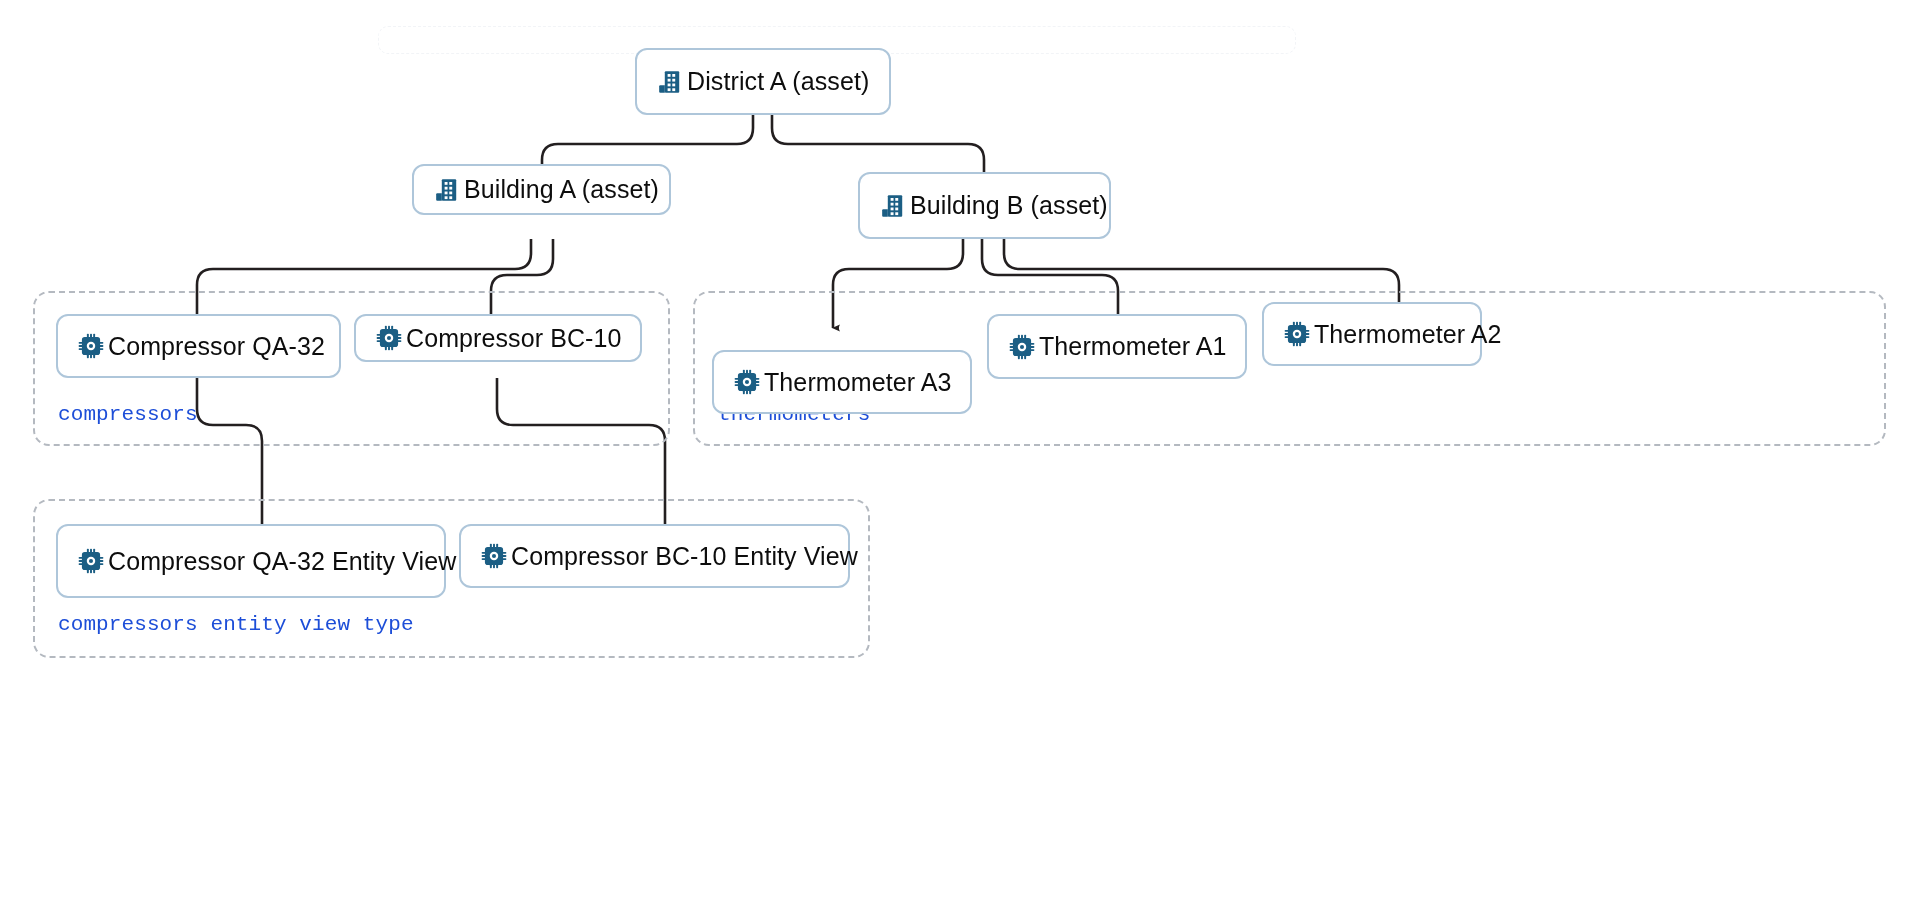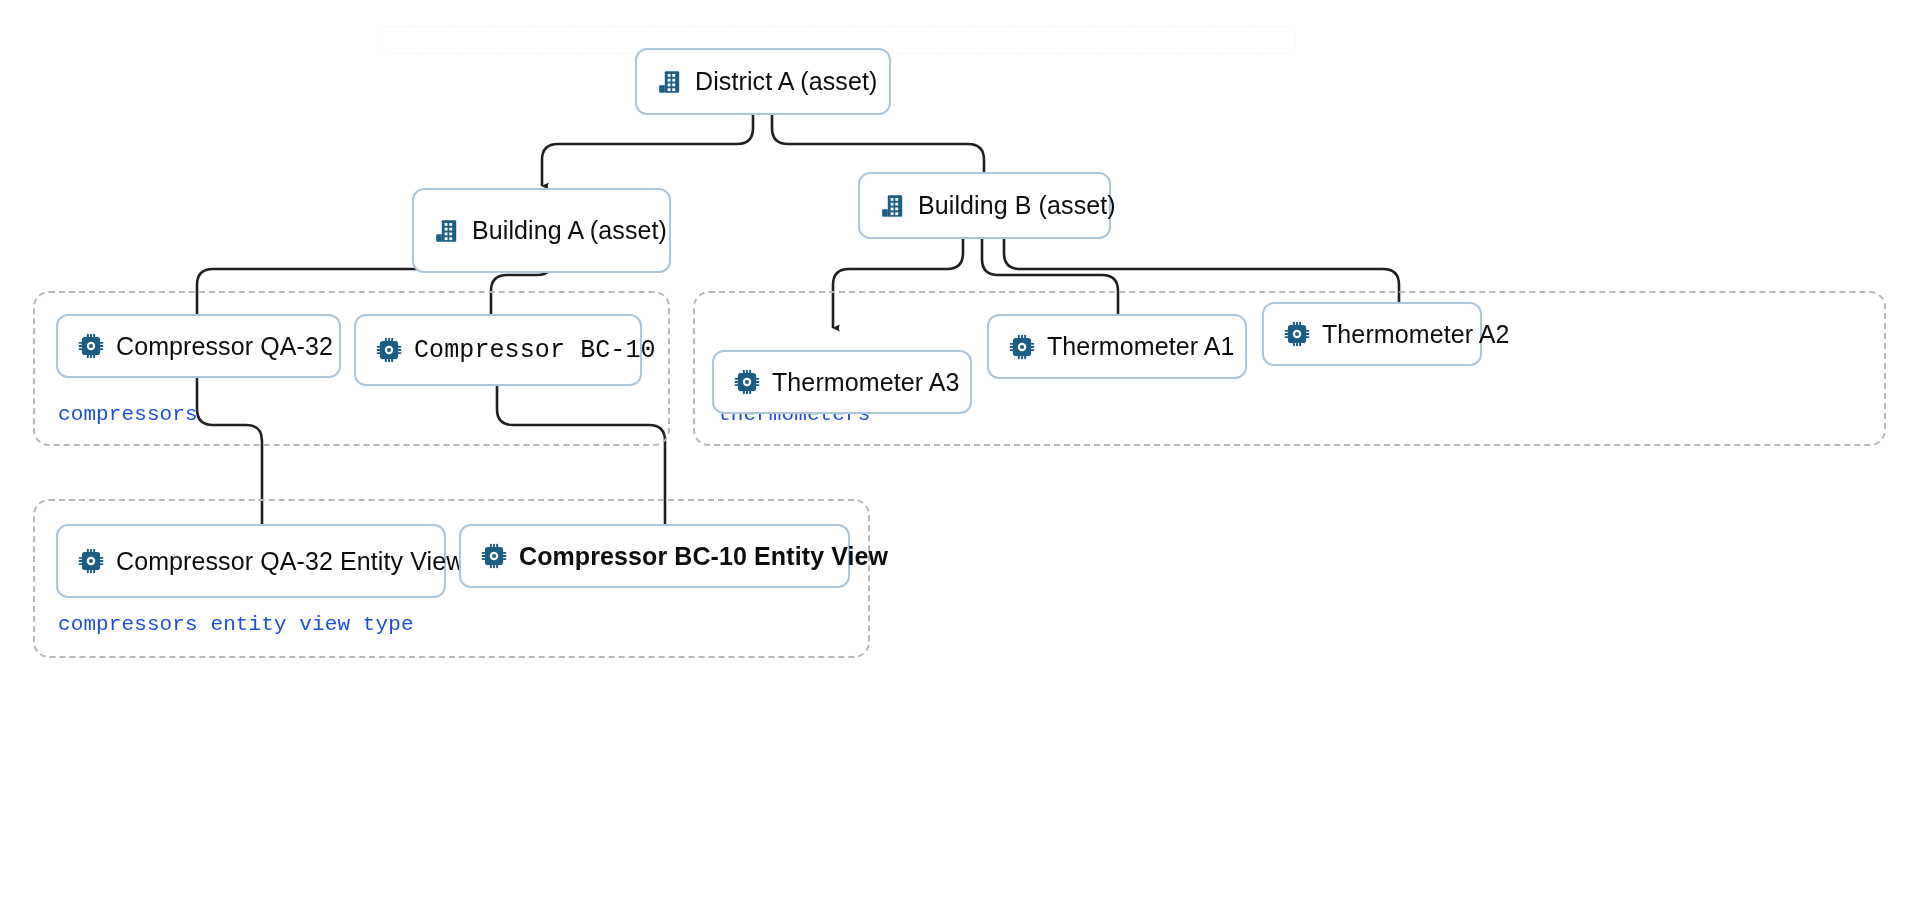--- a/index.html
+++ b/index.html
@@ -55,21 +55,21 @@
 
   
   .node {
     position: absolute;
     box-sizing: border-box;
     background: #ffffff;
     border: 2px solid #aec6da;
     border-radius: 12px;
     display: flex;
     align-items: center;
-    gap: 12px;
+    gap: 4px;
     padding: 0 20px;
     white-space: nowrap;
   }
   .node-label {
     font-size: 25px;
     color: #0d0d0d;
     line-height: 1;
     letter-spacing: 0.1px;
   }
   .node-icon {
@@ -137,21 +137,21 @@
           <rect x="9.8" y="13.4" width="2.7" height="2.6"></rect>
           <rect x="14.1" y="13.4" width="2.7" height="2.6"></rect>
           <rect x="9.8" y="17.8" width="2.7" height="2.6"></rect>
           <rect x="14.1" y="17.8" width="2.7" height="2.6"></rect>
         </g>
       </svg>
     </span>
     <span class="node-label">District A (asset)</span>
   </div>
 
-  <div class="node" style="left:412px; top:188px; width:259px; height:85px;padding-left:20px;">
+  <div class="node" style="left:412px; top:164px; width:259px; height:51px;padding-left:20px;">
     <span class="node-icon">
       <svg viewBox="0 0 24 24" width="26" height="26" aria-hidden="true">
         <path fill="#1b5e84" d="M4 15h3.2v7H3a1 1 0 0 1-1-1v-5a1 1 0 0 1 1-1h1z"></path>
         <path fill="#1b5e84" d="M8.2 2h11.3a1 1 0 0 1 1 1v18a1 1 0 0 1-1 1H8.2a1 1 0 0 1-1-1V3a1 1 0 0 1 1-1z"></path>
         <g fill="#ffffff">
           <rect x="9.8" y="4.6" width="2.7" height="2.6"></rect>
           <rect x="14.1" y="4.6" width="2.7" height="2.6"></rect>
           <rect x="9.8" y="9" width="2.7" height="2.6"></rect>
           <rect x="14.1" y="9" width="2.7" height="2.6"></rect>
           <rect x="9.8" y="13.4" width="2.7" height="2.6"></rect>
@@ -202,21 +202,21 @@
           <rect x="19.8" y="14" width="3.6" height="1.8" rx="0.7"></rect>
           <path d="M6.2 3.6h11.6a2.6 2.6 0 0 1 2.6 2.6v11.6a2.6 2.6 0 0 1-2.6 2.6H6.2a2.6 2.6 0 0 1-2.6-2.6V6.2a2.6 2.6 0 0 1 2.6-2.6z"></path>
         </g>
         <circle cx="12" cy="12" r="3.9" fill="#ffffff"></circle>
         <circle cx="12" cy="12" r="1.9" fill="#1b5e84"></circle>
       </svg>
     </span>
     <span class="node-label">Compressor QA-32</span>
   </div>
 
-  <div class="node" style="left:354px; top:314px; width:288px; height:72px;font-family:Liberation Mono, monospace;">
+  <div class="node" style="left:354px; top:314px; width:288px; height:48px;">
     <span class="node-icon">
       <svg viewBox="0 0 24 24" width="26" height="26" aria-hidden="true">
         <g fill="#1b5e84">
           <rect x="8.2" y="0.6" width="1.8" height="3.6" rx="0.7"></rect>
           <rect x="11.1" y="0.6" width="1.8" height="3.6" rx="0.7"></rect>
           <rect x="14" y="0.6" width="1.8" height="3.6" rx="0.7"></rect>
           <rect x="8.2" y="19.8" width="1.8" height="3.6" rx="0.7"></rect>
           <rect x="11.1" y="19.8" width="1.8" height="3.6" rx="0.7"></rect>
           <rect x="14" y="19.8" width="1.8" height="3.6" rx="0.7"></rect>
           <rect x="0.6" y="8.2" width="3.6" height="1.8" rx="0.7"></rect>
@@ -327,21 +327,21 @@
           <rect x="19.8" y="14" width="3.6" height="1.8" rx="0.7"></rect>
           <path d="M6.2 3.6h11.6a2.6 2.6 0 0 1 2.6 2.6v11.6a2.6 2.6 0 0 1-2.6 2.6H6.2a2.6 2.6 0 0 1-2.6-2.6V6.2a2.6 2.6 0 0 1 2.6-2.6z"></path>
         </g>
         <circle cx="12" cy="12" r="3.9" fill="#ffffff"></circle>
         <circle cx="12" cy="12" r="1.9" fill="#1b5e84"></circle>
       </svg>
     </span>
     <span class="node-label">Compressor QA-32 Entity View</span>
   </div>
 
-  <div class="node" style="left:459px; top:524px; width:391px; height:64px;font-weight:bold;">
+  <div class="node" style="left:459px; top:524px; width:391px; height:64px;">
     <span class="node-icon">
       <svg viewBox="0 0 24 24" width="26" height="26" aria-hidden="true">
         <g fill="#1b5e84">
           <rect x="8.2" y="0.6" width="1.8" height="3.6" rx="0.7"></rect>
           <rect x="11.1" y="0.6" width="1.8" height="3.6" rx="0.7"></rect>
           <rect x="14" y="0.6" width="1.8" height="3.6" rx="0.7"></rect>
           <rect x="8.2" y="19.8" width="1.8" height="3.6" rx="0.7"></rect>
           <rect x="11.1" y="19.8" width="1.8" height="3.6" rx="0.7"></rect>
           <rect x="14" y="19.8" width="1.8" height="3.6" rx="0.7"></rect>
           <rect x="0.6" y="8.2" width="3.6" height="1.8" rx="0.7"></rect>

